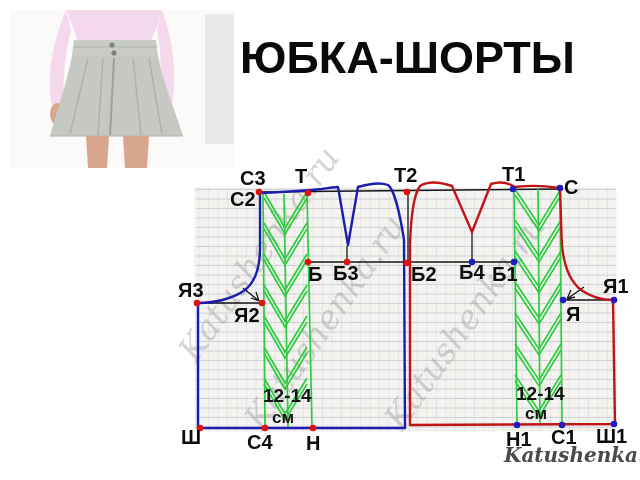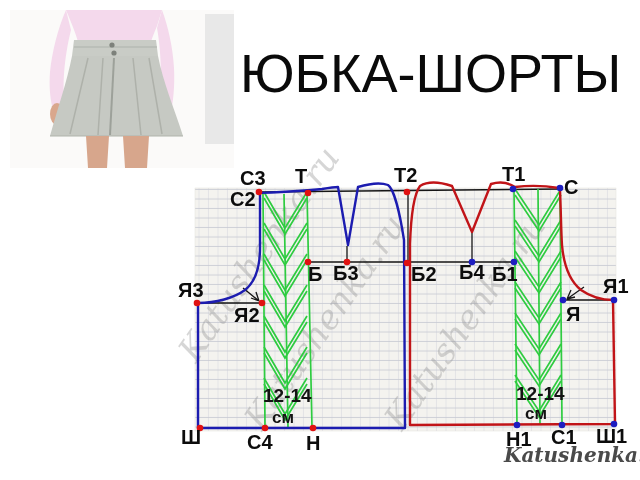--- a/index.html
+++ b/index.html
@@ -1,20 +1,20 @@
 <!DOCTYPE html>
 <html><head>
 <meta charset="utf-8">
 <style>
   html,body{margin:0;padding:0;background:#fff;}
   .slide{position:relative;width:640px;height:480px;background:#ffffff;overflow:hidden;
          font-family:"Liberation Sans",sans-serif;}
   .pattern-svg{position:absolute;left:0;top:0;width:640px;height:480px;}
   .photo-svg{position:absolute;left:10px;top:10px;width:224px;height:158px;}
-  .title{position:absolute;left:240px;top:46px;font-size:54px;font-weight:normal;
+  .title{position:absolute;left:240px;top:35px;font-size:45px;font-weight:bold;
          color:#0a0a0a;white-space:nowrap;line-height:1;}
   .lbl{font:bold 20px "Liberation Sans",sans-serif;}
   .meas{font:bold 19px "Liberation Sans",sans-serif;fill:#141414;}
   .meas2{font:bold 17px "Liberation Sans",sans-serif;fill:#141414;}
   .wm-diag{font:italic 34px "DejaVu Serif",serif;fill:#8c8c8c;opacity:.35;}
   .wm-corner{position:absolute;left:504px;top:443px;font-family:"DejaVu Serif",serif;
              font-style:italic;font-weight:bold;font-size:20px;color:#4a4a4a;white-space:nowrap;}
 </style>
 </head>
 <body>

